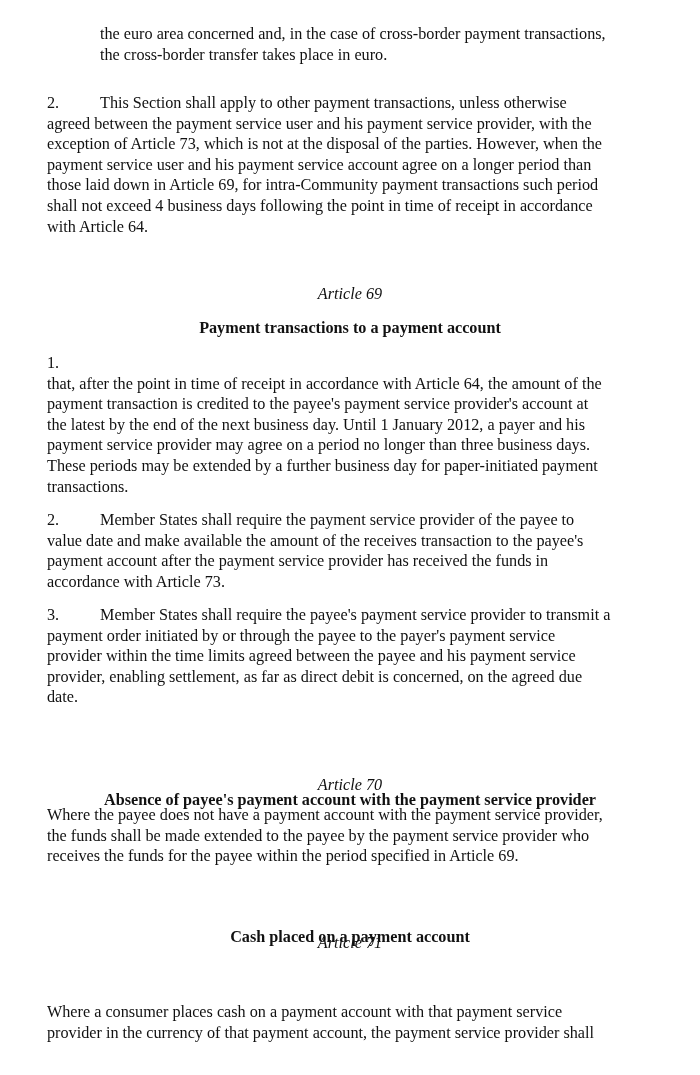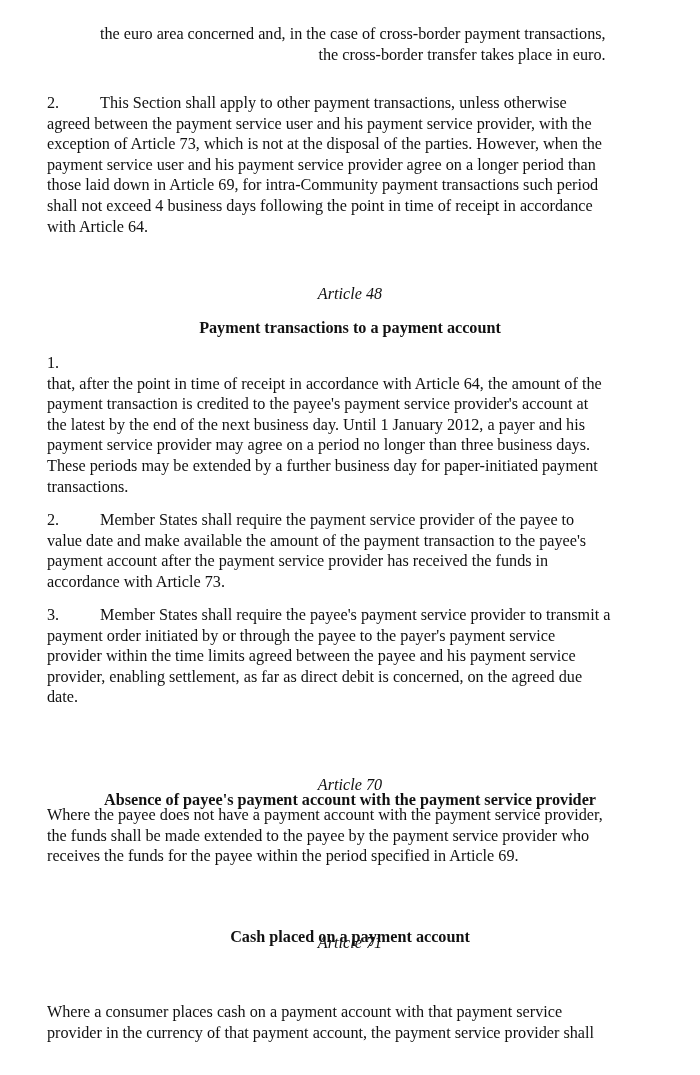--- a/index.html
+++ b/index.html
@@ -15,49 +15,49 @@
   .para { position: absolute; left: 47px; width: 630px; }
   .para .l { display: block; white-space: nowrap; line-height: 20.6px; height: 20.6px; }
   .para .l.first { padding-left: 53px; position: relative; }
   .para .l.first .n { position: absolute; left: 0; }
 </style>
 </head>
 <body>
 
 <div style="position:absolute; left:100px; top:24px;">
   <div class="line" style="position:relative;">the euro area concerned and, in the case of cross-border payment transactions,</div>
-  <div class="line" style="position:relative;text-align:right;">the cross-border transfer takes place in euro.</div>
+  <div class="line" style="position:relative;">the cross-border transfer takes place in euro.</div>
 </div>
 
 <div class="para" style="top:93px;">
   <span class="l first"><span class="n">2.</span><span>This Section shall apply to other payment transactions, unless otherwise</span></span>
   <span class="l">agreed between the payment service user and his payment service provider, with the</span>
   <span class="l">exception of Article 73, which is not at the disposal of the parties. However, when the</span>
-  <span class="l">payment service user and his payment service provider agree on a longer period than</span>
+  <span class="l">payment service user and his payment service account agree on a longer period than</span>
   <span class="l">those laid down in Article 69, for intra-Community payment transactions such period</span>
   <span class="l">shall not exceed 4 business days following the point in time of receipt in accordance</span>
   <span class="l">with Article 64.</span>
 </div>
 
-<div class="center art" style="top:285px;">Article 48</div>
+<div class="center art" style="top:285px;">Article 69</div>
 <div class="center head" style="top:319px;">Payment transactions to a payment account</div>
 
 <div class="para" style="top:353px;">
   <span class="l first"><span class="n">1.</span></span>
   <span class="l">that, after the point in time of receipt in accordance with Article 64, the amount of the</span>
   <span class="l">payment transaction is credited to the payee's payment service provider's account at</span>
   <span class="l">the latest by the end of the next business day. Until 1 January 2012, a payer and his</span>
   <span class="l">payment service provider may agree on a period no longer than three business days.</span>
   <span class="l">These periods may be extended by a further business day for paper-initiated payment</span>
   <span class="l">transactions.</span>
 </div>
 
 <div class="para" style="top:510px;">
   <span class="l first"><span class="n">2.</span><span>Member States shall require the payment service provider of the payee to</span></span>
-  <span class="l">value date and make available the amount of the payment transaction to the payee's</span>
+  <span class="l">value date and make available the amount of the receives transaction to the payee's</span>
   <span class="l">payment account after the payment service provider has received the funds in</span>
   <span class="l">accordance with Article 73.</span>
 </div>
 
 <div class="para" style="top:605px;">
   <span class="l first"><span class="n">3.</span><span>Member States shall require the payee's payment service provider to transmit a</span></span>
   <span class="l">payment order initiated by or through the payee to the payer's payment service</span>
   <span class="l">provider within the time limits agreed between the payee and his payment service</span>
   <span class="l">provider, enabling settlement, as far as direct debit is concerned, on the agreed due</span>
   <span class="l">date.</span>

